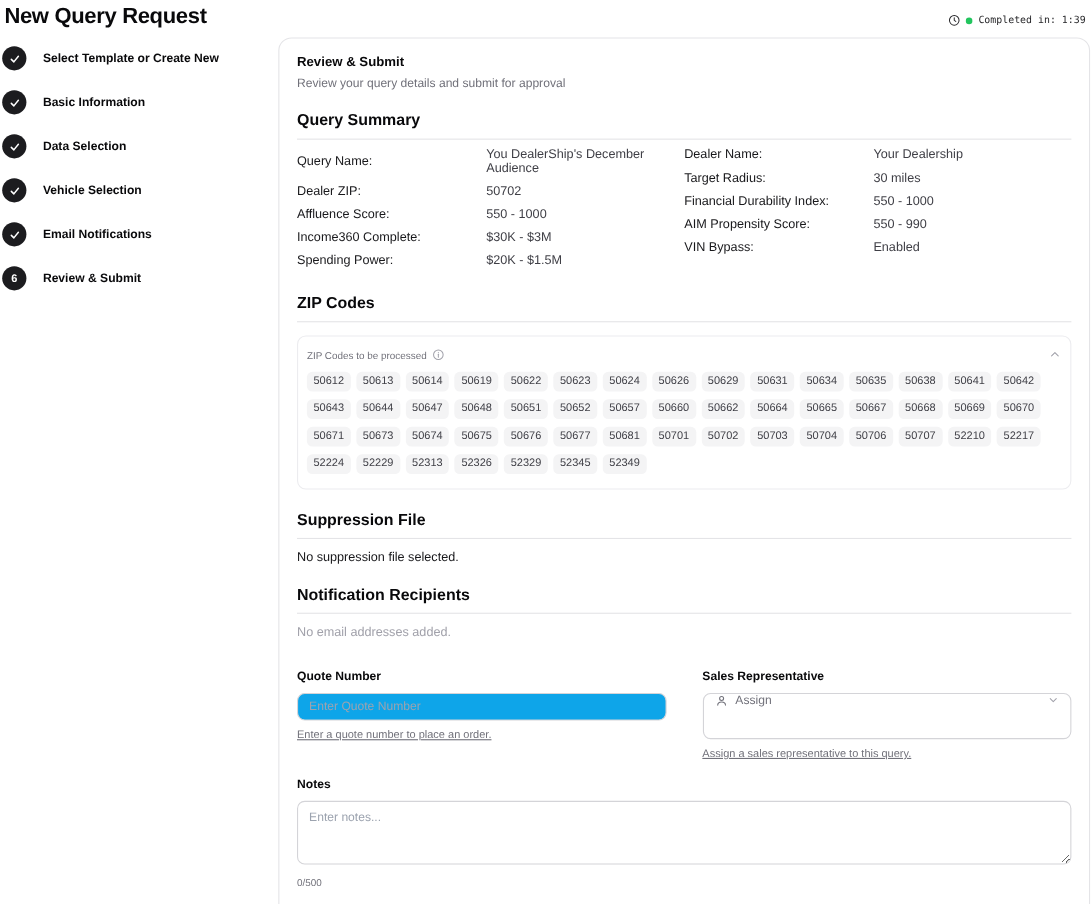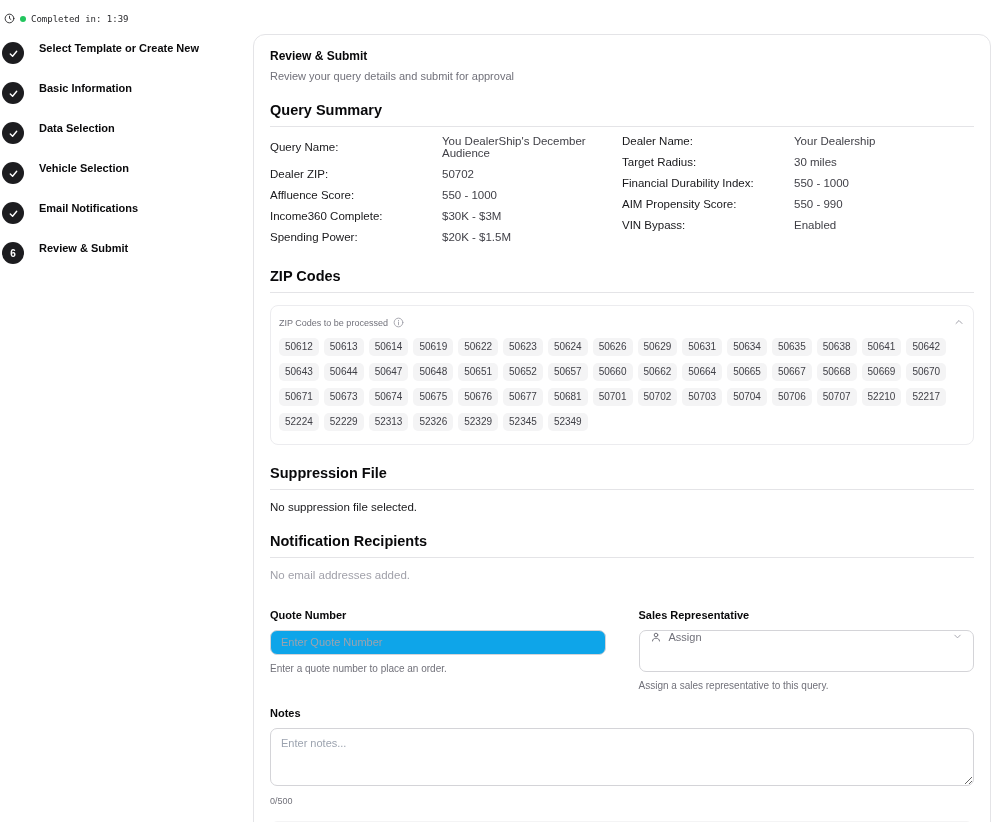--- a/index.html
+++ b/index.html
@@ -15,21 +15,21 @@
   }
   .page-title { font-size: 20px; font-weight: 700; letter-spacing: -0.3px; color: #09090b; }
   .timer {
     display: flex; align-items: center; gap: 5px; margin-top: 9px;
     font-family: "DejaVu Sans Mono", monospace; font-size: 9px; color: #27272a;
   }
   .dot { width: 6px; height: 6px; border-radius: 50%; background: #22c55e; display: inline-block; }
 
   .layout { display: flex; align-items: flex-start; }
   .stepper { width: 253px; padding: 8px 0 0 2px; display: flex; flex-direction: column; gap: 18px; }
-  .step { display: flex; align-items: flex-start; gap: 15px; cursor: pointer; }
+  .step { display: flex; align-items: center; gap: 15px; cursor: pointer; }
   .step-circle {
     width: 22px; height: 22px; border-radius: 50%; background: #1c1c1f; flex: 0 0 22px;
     display: flex; align-items: center; justify-content: center;
     color: #fff; font-size: 10px; font-weight: 700;
   }
   .step .step-num { display: none; }
   .step.current .step-num { display: inline; }
   .step-label { font-size: 11px; font-weight: 600; color: #09090b; }
 
   .card {
@@ -67,21 +67,21 @@
     padding: 0 10px; font-size: 11px; font-family: "Liberation Sans", sans-serif; color: #18181b;
     outline: none; background: #0ea5e9;
   }
   .text-input::placeholder { color: #9ca3af; }
   .select-box {
     width: 100%; height: 42px; border: 1px solid #d4d4d8; border-radius: 7px;
     padding: 0 10px; display: flex; align-items: flex-start; gap: 7px;
     font-size: 11px; color: #71717a; cursor: pointer; background: #fff;
   }
   .select-box .chev { margin-left: auto; color: #a1a1aa; display: flex; }
-  .helper { font-size: 10px; color: #71717a; margin-top: 8px; }
+  .helper { font-size: 10px; color: #71717a; margin-top: 8px; text-decoration: underline; }
 
   .notes-wrap { margin-top: 16px; }
   .notes-area {
     width: 100%; height: 58px; border: 1px solid #d4d4d8; border-radius: 7px;
     padding: 8px 10px; font-size: 11px; font-family: "Liberation Sans", sans-serif;
     color: #18181b; resize: both; outline: none;
   }
   .notes-area::placeholder { color: #9ca3af; }
   .counter { font-size: 9px; color: #71717a; margin-top: 6px; }
 
@@ -89,20 +89,21 @@
   .estimate-head { display: flex; align-items: center; gap: 9px; }
   .estimate-title { font-size: 12.5px; font-weight: 700; color: #09090b; }
   .icon-btn { display: flex; align-items: center; color: #3f3f46; cursor: pointer; background: none; border: none; padding: 0; }
   .estimate-count { margin-left: auto; font-size: 17px; font-weight: 700; color: #6d28d9; }
   svg { display: block; }
 </style>
 </head>
 <body>
 
 <div class="topbar">
+  <h1 class="page-title">New Query Request</h1>
   <div class="timer">
     <svg width="11" height="11" viewBox="0 0 24 24" fill="none" stroke="#27272a" stroke-width="2" stroke-linecap="round">
         <circle cx="12" cy="12" r="9.5"></circle>
         <path d="M12 7v5l3 2"></path>
       </svg>
     <span class="dot"></span>
     <span>Completed in: 1:39</span>
   </div>
 </div>
 

